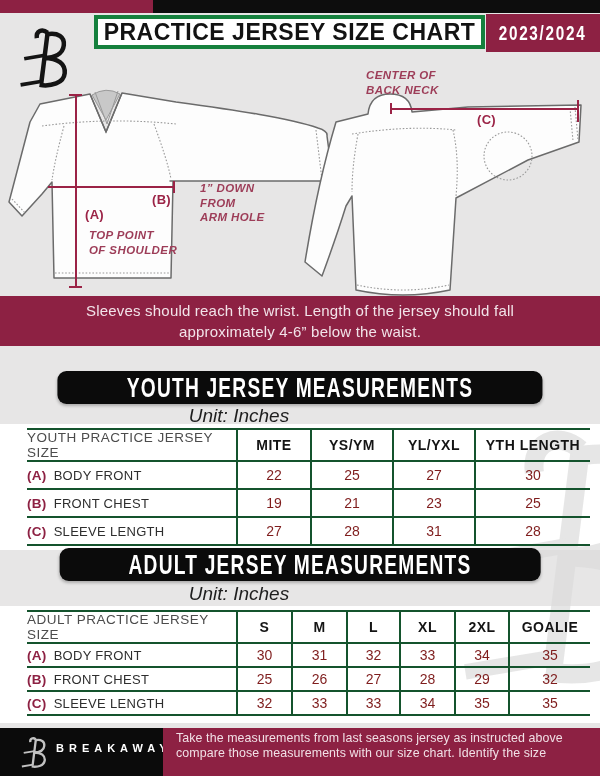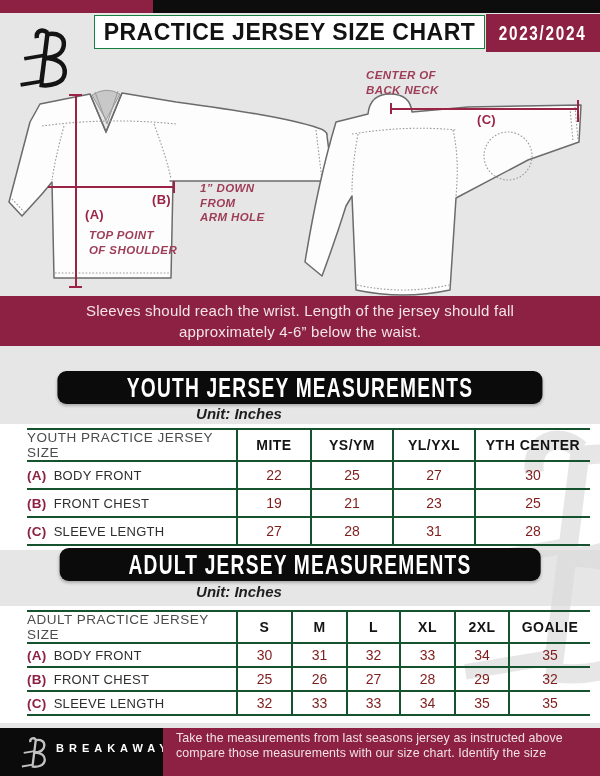--- a/index.html
+++ b/index.html
@@ -10,21 +10,21 @@
   }
   .abs{position:absolute;}
   
   .band{position:absolute;left:0;width:600px;background:#ffffff;z-index:1;}
   .watermark{position:absolute;z-index:2;opacity:.7;}
   .content{position:absolute;inset:0;z-index:3;}
 
   
   .strip-maroon{left:0;top:0;width:153px;height:13px;background:#8d2143;}
   .strip-black{left:153px;top:0;width:447px;height:13px;background:#0d0d0d;}
-  .title-box{left:94px;top:15px;width:391px;height:34px;background:#ffffff;border:1px solid #15803d;
+  .title-box{left:94px;top:15px;width:391px;height:34px;background:#ffffff;border:4px solid #15803d;
     display:flex;align-items:center;justify-content:center;box-sizing:border-box;}
   .title-box span{font-size:23px;font-weight:800;color:#121212;letter-spacing:.5px;white-space:nowrap;}
   .season-box{left:486px;top:14px;width:114px;height:38px;background:#8d2143;
     display:flex;align-items:center;justify-content:center;}
   .season-box span{display:inline-block;font-size:18px;font-weight:800;color:#ffffff;
     letter-spacing:2px;transform:scale(.85,1.12);white-space:nowrap;}
 
   
   .jersey-front{left:8px;top:86px;}
   .jersey-back{left:298px;top:90px;}
@@ -45,21 +45,21 @@
     display:flex;flex-direction:column;align-items:center;justify-content:center;
     font-size:15px;line-height:21px;letter-spacing:.2px;}
 
   
   .pill{position:absolute;left:50%;transform:translateX(-50%);height:33px;background:#0b0b0b;
     border-radius:9px;display:flex;align-items:center;justify-content:center;padding:0 26px;
     box-shadow:0 2px 3px rgba(0,0,0,.25);}
   .pill span{display:inline-block;font-size:24px;font-weight:800;color:#ffffff;
     letter-spacing:1.5px;transform:scale(.8,1.12);white-space:nowrap;}
   .unit{position:absolute;left:0;width:478px;text-align:center;font-style:italic;
-    font-weight:700;font-size:15px;color:#1e1e1e;}
+    font-weight:400;font-size:19px;color:#1e1e1e;}
 
   
   table.size-table{position:absolute;left:27px;border-collapse:collapse;table-layout:fixed;
     width:563px;background:transparent;}
   table.size-table td,table.size-table th{border:2px solid #14532d;padding:0;box-sizing:border-box;}
   table.size-table td:first-child,table.size-table th:first-child{border-left:none;}
   table.size-table td:last-child,table.size-table th:last-child{border-right:none;}
   th.col-head{font-size:14px;font-weight:700;color:#141414;letter-spacing:.5px;text-align:center;}
   th.col-head-label{font-size:13.5px;font-weight:500;color:#4c4c4c;letter-spacing:.5px;
     text-align:left;padding-left:18px;}
@@ -189,21 +189,21 @@
           <col style="width:82px">
           <col style="width:82px">
           <col style="width:115px">
         </colgroup>
       <tbody>
           <tr>
         <th class="col-head-label">YOUTH PRACTICE JERSEY SIZE</th>
         <th class="col-head">MITE</th>
         <th class="col-head">YS/YM</th>
         <th class="col-head">YL/YXL</th>
-        <th class="col-head">YTH CENTER</th>
+        <th class="col-head">YTH LENGTH</th>
       </tr>
       <tr>
         <td class="rowlabel"><span class="key">(A)</span><span>BODY FRONT</span></td>
         <td class="val">22</td>
         <td class="val">25</td>
         <td class="val">27</td>
         <td class="val">30</td>
       </tr>
       <tr>
         <td class="rowlabel"><span class="key">(B)</span><span>FRONT CHEST</span></td>

